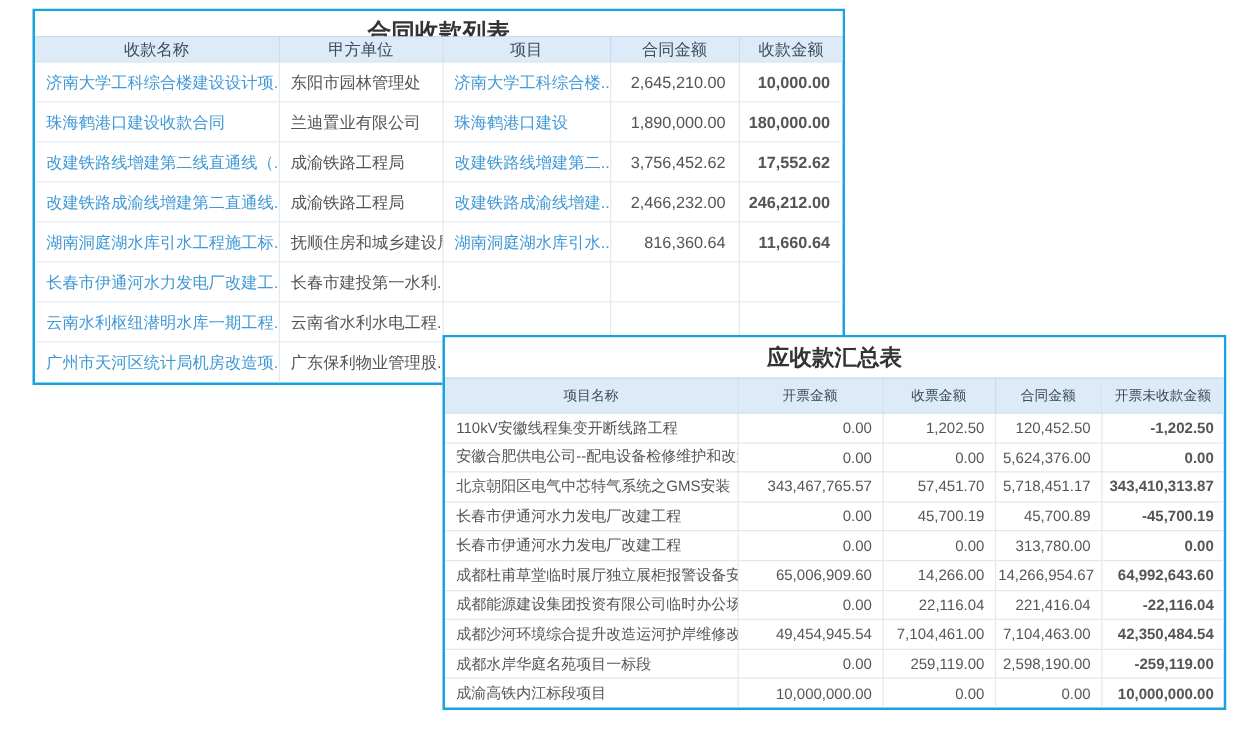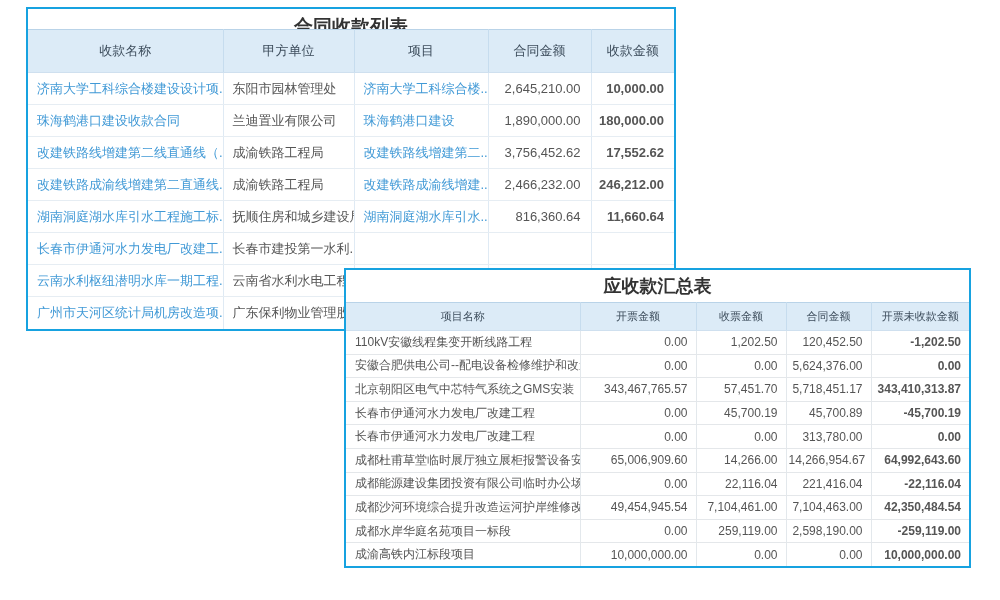--- a/index.html
+++ b/index.html
@@ -8,30 +8,30 @@
     --header-text:#3d4d5c;
     --link:#4099d6;
     --cell-text:#555555;
     --title-text:#333333;
   }
   *{box-sizing:border-box;margin:0;padding:0;}
   html,body{width:1000px;height:600px;background:#ffffff;overflow:hidden;
     font-family:"Liberation Sans","DejaVu Sans",sans-serif;}
   .panel{position:absolute;background:#ffffff;border:2px solid var(--border);}
   .panel1{left:26px;top:7px;width:650px;z-index:1;}
-  .panel2{left:344px;top:268px;width:627px;z-index:2;}
+  .panel2{left:354px;top:268px;width:627px;z-index:2;}
   .title{ text-align:center;font-weight:bold;color:var(--title-text);
     background:#ffffff;overflow:hidden;white-space:nowrap;}
   .panel1 .title{height:20px;line-height:36px;font-size:19px;}
   .panel2 .title{height:32px;line-height:32px;font-size:18px;}
   table{border-collapse:collapse;table-layout:fixed;width:100%;}
   th{ background:var(--header-bg);color:var(--header-text);font-weight:normal;
     text-align:center;overflow:hidden;white-space:nowrap;
     border-top:1px solid #b9d3e8;border-bottom:1px solid #cfe0ef;}
-  .panel1 th{height:43px;font-size:13px;border-right:1px solid #c6dcee;}
+  .panel1 th{height:20px;font-size:13px;border-right:1px solid #c6dcee;}
   .panel2 th{height:28px;font-size:11px;border-right:1px solid #c6dcee;}
   th:last-child{border-right:none;}
   td{ color:var(--cell-text);overflow:hidden;white-space:nowrap;
     padding-left:9px;}
   .panel1 td{height:32px;font-size:13px;border-bottom:1px solid #e6edf3;
     border-right:1px solid #dfeaf4;}
   .panel2 td{height:23.6px;font-size:12px;border-bottom:1px solid #e4e7ea;
     border-right:1px solid #e3e8ec;}
   td:last-child{border-right:none;font-weight:bold;}
   tbody tr:last-child td{border-bottom:none;}

